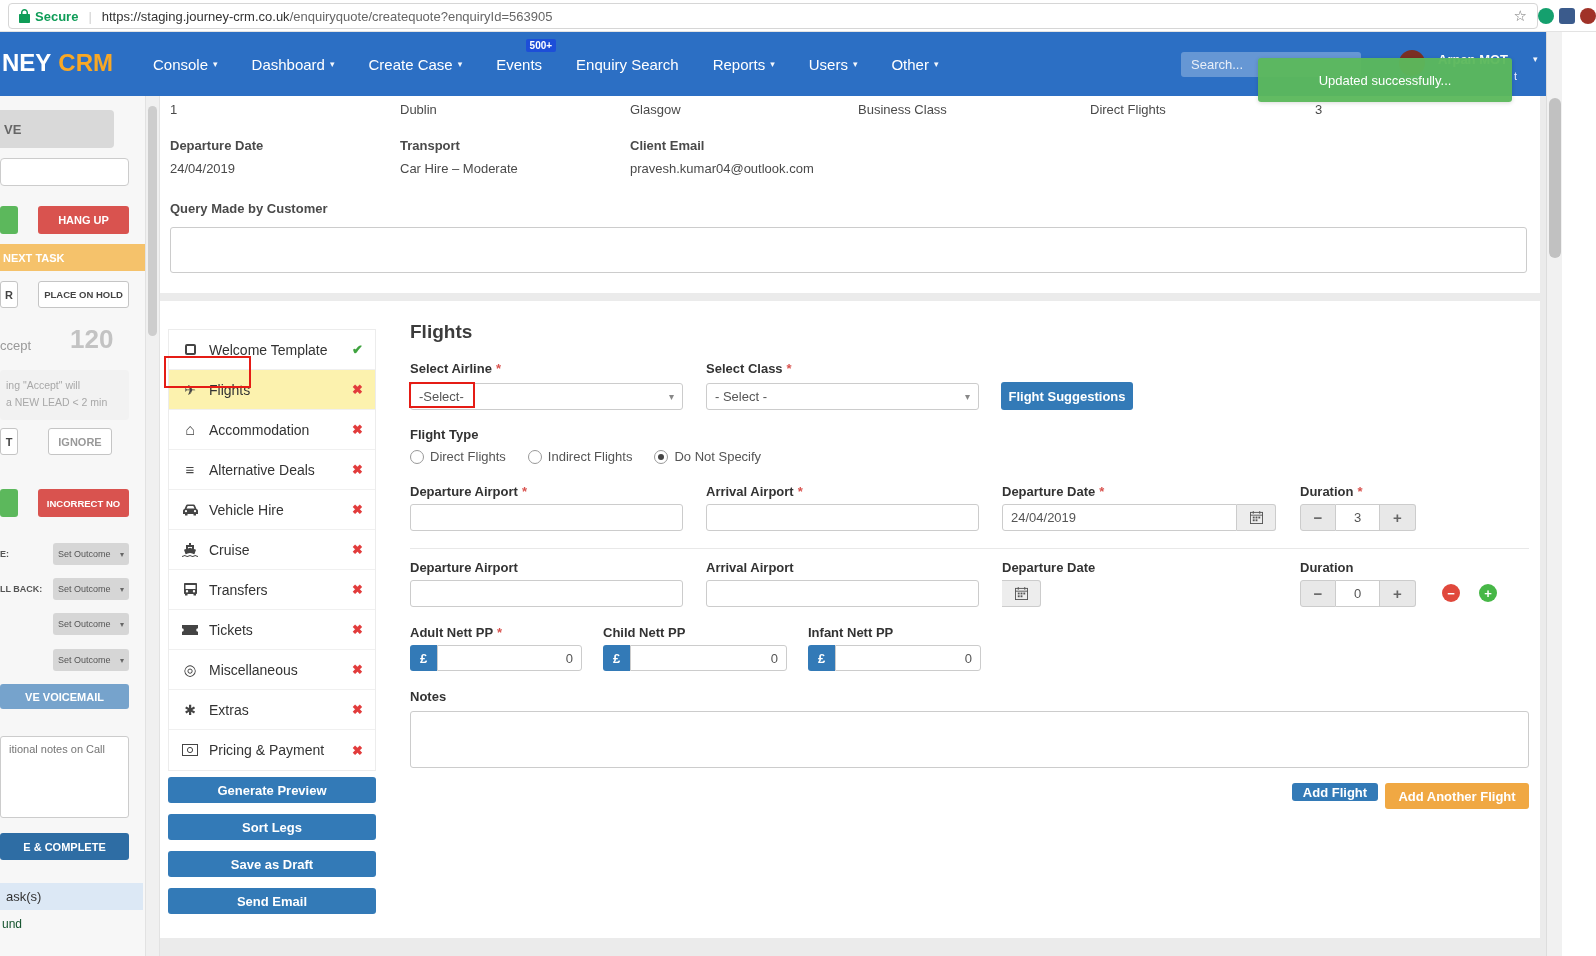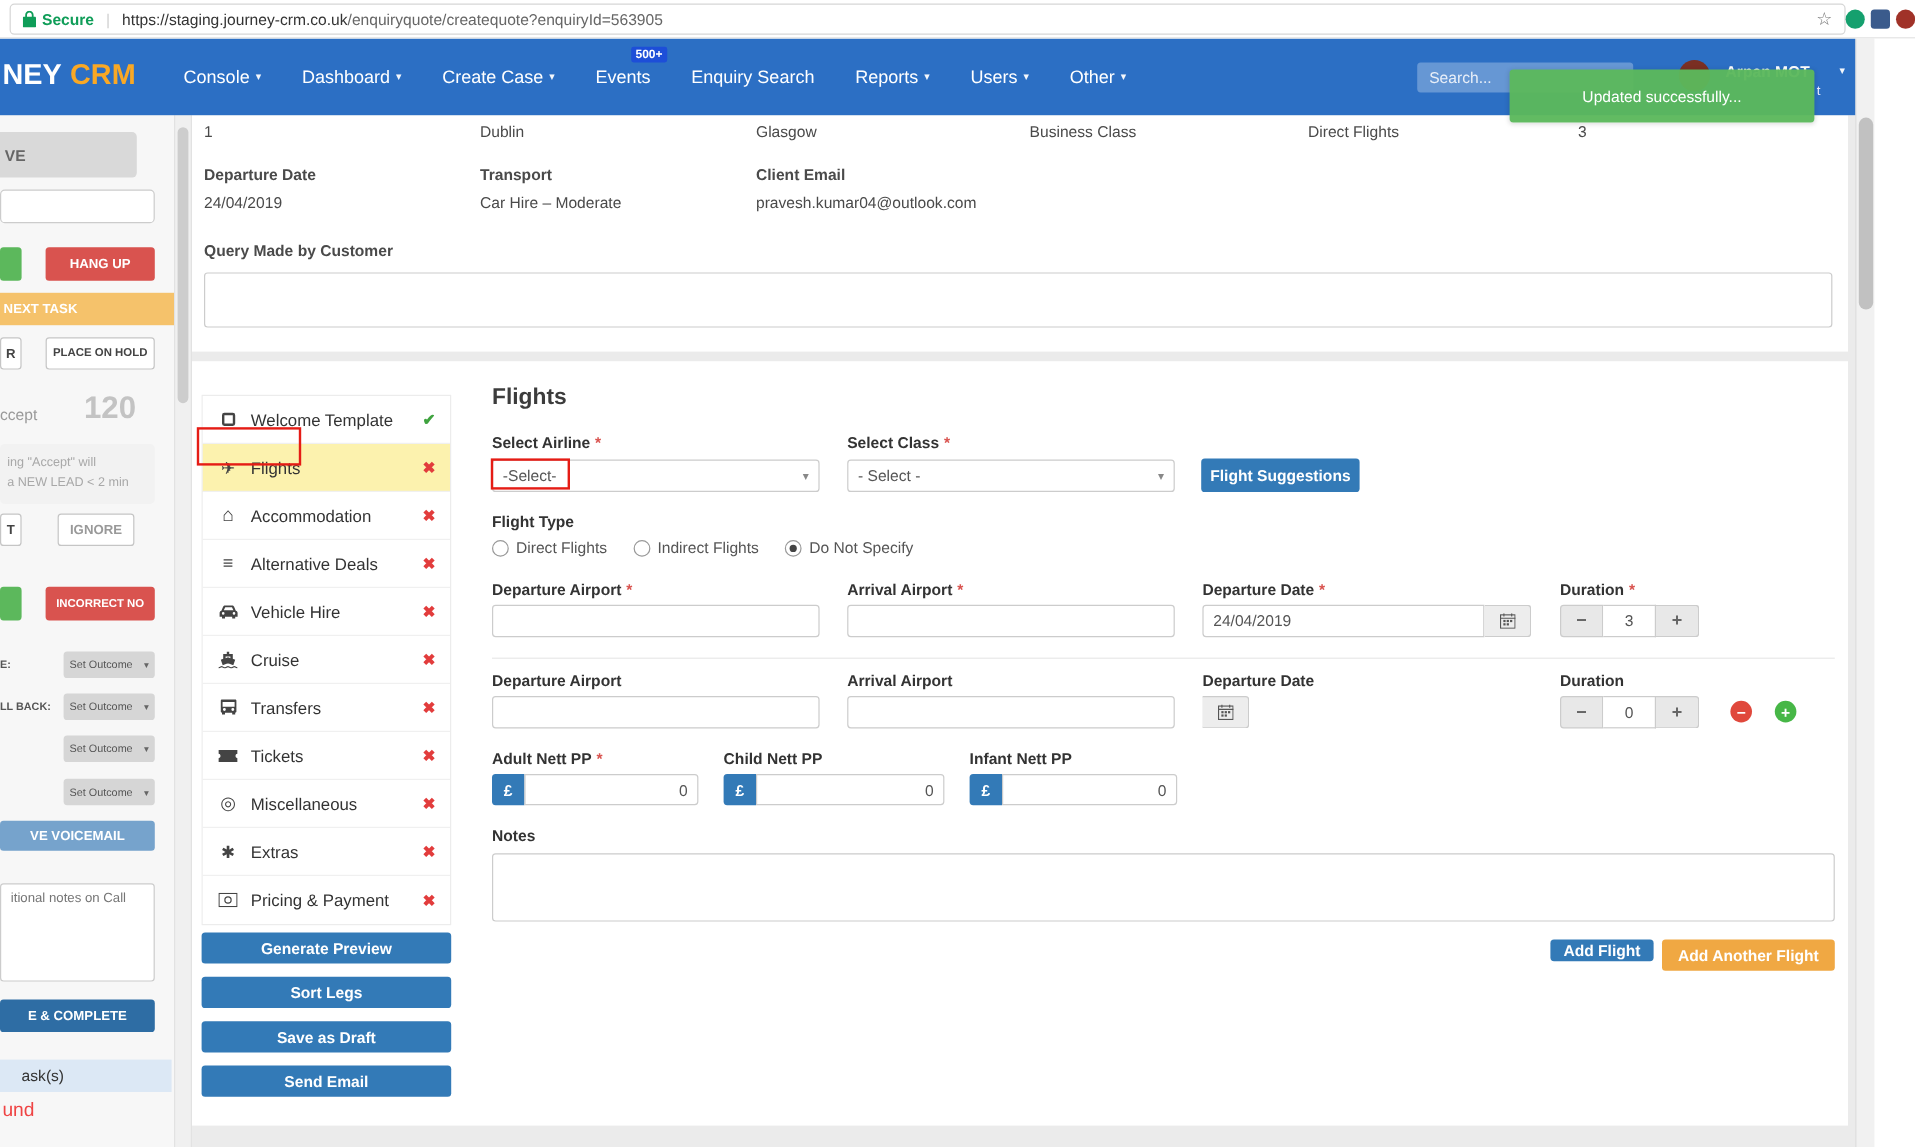--- a/index.html
+++ b/index.html
@@ -103,21 +103,21 @@
   
   .sb-tab { background:#d9d9d9; border-radius:0 4px 4px 0; display:flex; align-items:center; padding-left:4px; font-size:13px; font-weight:700; color:#666; }
   .next-task { background:#f5c26b; color:#fff; font-weight:700; font-size:11px; display:flex; align-items:center; padding-left:3px; }
   .timer { font-size:26px; font-weight:700; color:#c3c3c3; }
   .hint-box { background:#f2f2f2; border-radius:4px; padding:7px 6px; font-size:10.5px; color:#a8a8a8; line-height:1.6; }
   .outcome-row { display:flex; align-items:center; width:129px; }
   .o-lbl { width:50px; font-size:9px; font-weight:700; color:#555; white-space:nowrap; overflow:hidden; }
   .o-select { margin-left:3px; flex:1; height:22px; background:#d6d6d6; border-radius:3px; display:flex; align-items:center; justify-content:space-between; padding:0 5px; font-size:9px; color:#555; cursor:pointer; }
   .o-caret { font-size:8px; color:#666; }
   .vm-btn { background:#76a3cc; color:#fff; font-weight:700; font-size:11px; border:none; border-radius:3px; font-family:inherit; cursor:pointer; }
-  .tasks-band { background:#dce8f5; display:flex; align-items:center; padding-left:18px; font-size:13px; color:#333; }
+  .tasks-band { background:#dce8f5; display:flex; align-items:center; padding-left:6px; font-size:13px; color:#333; }
 
   
   .page-scroll { position:absolute; left:1546px; top:32px; width:16px; height:924px; background:#f1f1f1; border-left:1px solid #ddd; cursor:pointer; }
   .page-thumb { position:absolute; left:2px; top:66px; width:12px; height:160px; background:#c1c1c1; border-radius:6px; cursor:pointer; }
 </style>
 </head>
 <body>
 
 <div class="browser-bar">
   <div class="omnibox">
@@ -237,21 +237,21 @@
           <span class="o-caret">▾</span>
         </div>
     </div>
 
     <button class="vm-btn abs" style="left:0;top:588px;width:129px;height:25px">VE VOICEMAIL</button>
     <textarea class="ta abs" style="left: 0px; top: 640px; width: 129px; height: 82px; font-size: 11px;" placeholder="itional notes on Call"></textarea>
     <button class="btn btn-blue abs" style="left:0;top:737px;width:129px;height:27px;font-size:11px;background:#2e6da4">E &amp; COMPLETE</button>
     <div class="tasks-band abs" style="left:0;top:787px;width:143px;height:27px">
         <span>ask(s)</span>
       </div>
-    <span class="abs" style="left:2px;top:821px;font-size:16px;color:#ef4444">und</span>
+    <span class="abs" style="left:2px;top:821px;font-size:12px;color:#14532d">und</span>
   </aside>
 
   <div class="sb-scroll">
       <div class="sb-thumb"></div>
     </div>
 
   <section class="card1">
     <span class="cell" style="left:10px;top:6px">1</span>
     <span class="cell" style="left:240px;top:6px">Dublin</span>
     <span class="cell" style="left:470px;top:6px">Glasgow</span>

